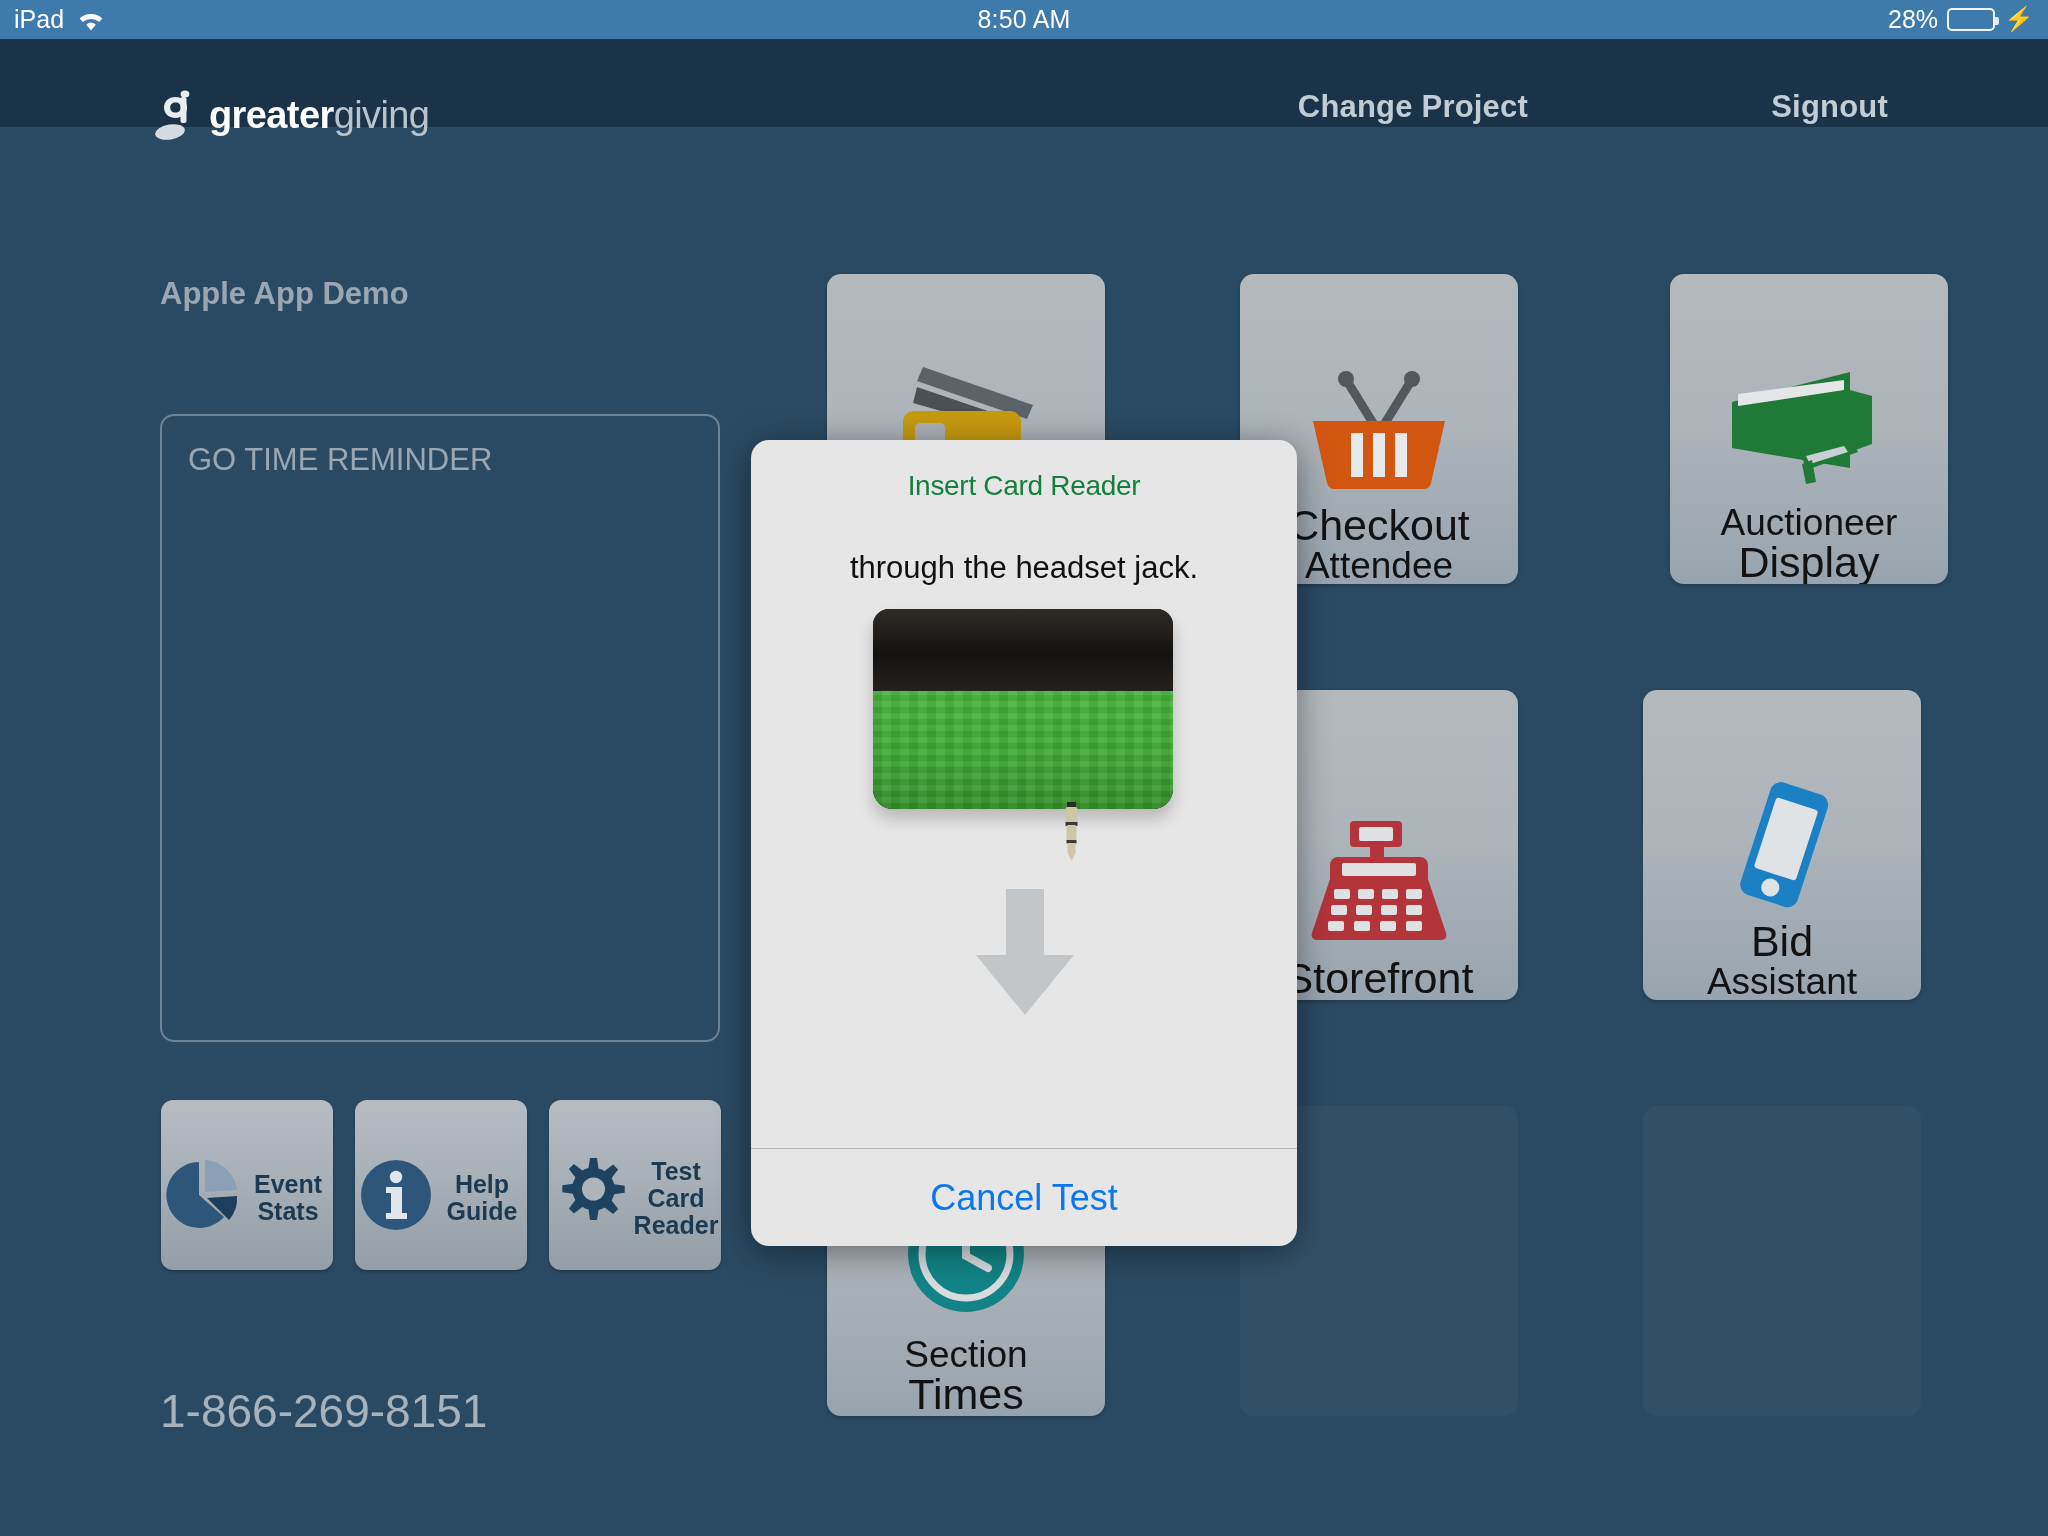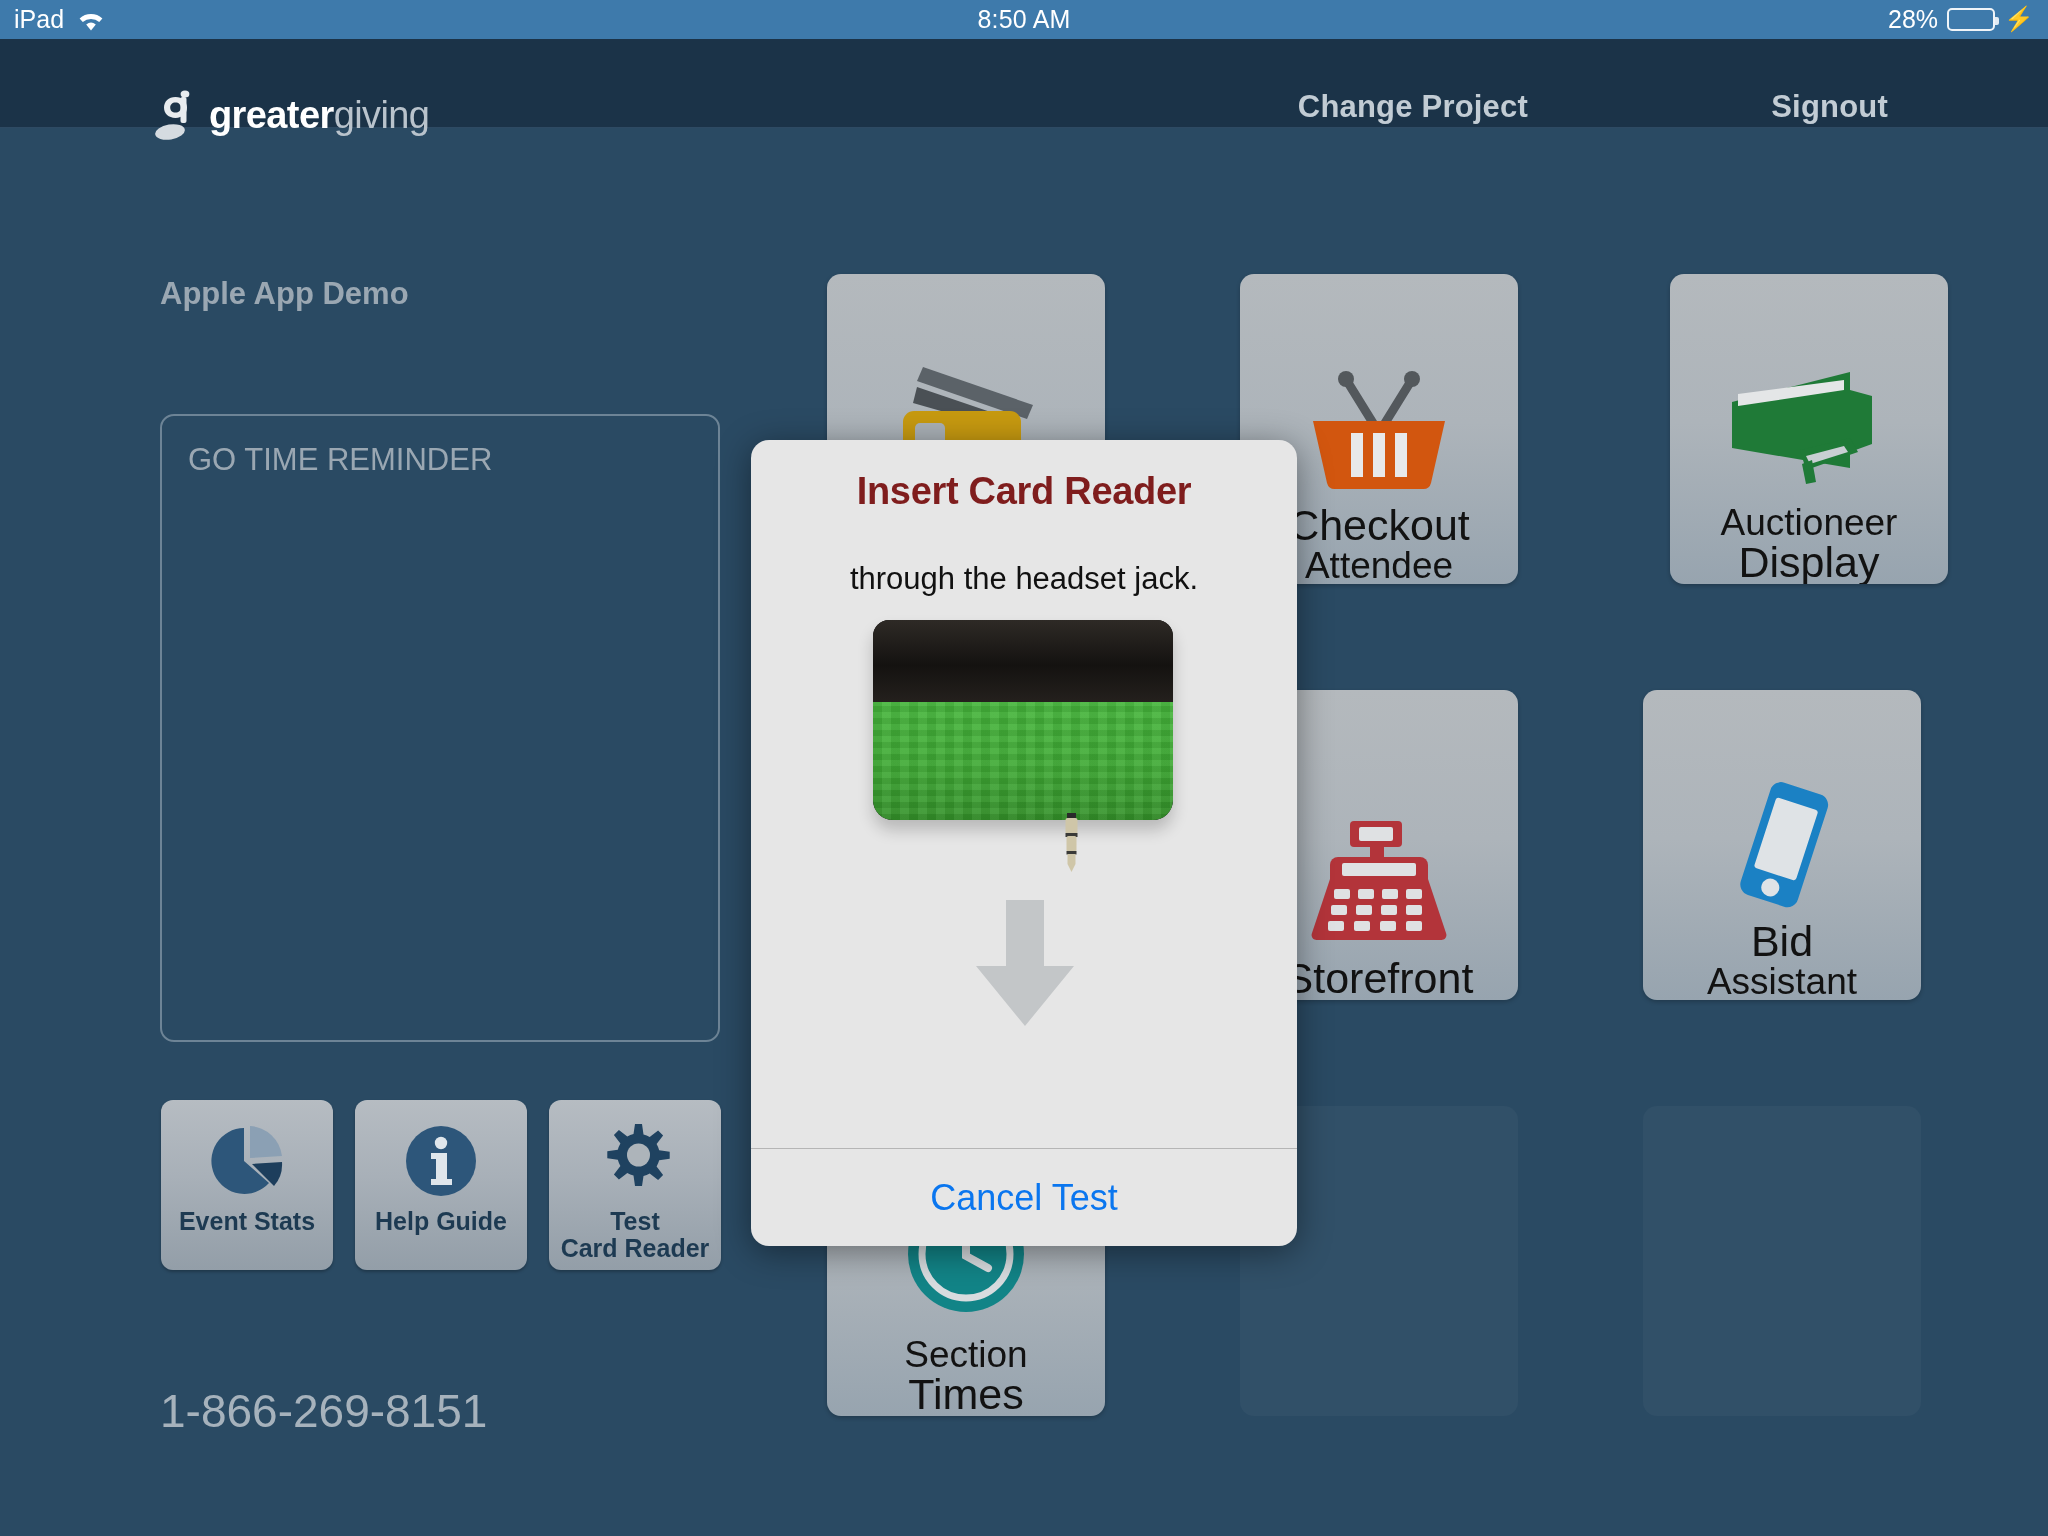--- a/index.html
+++ b/index.html
@@ -82,21 +82,21 @@
     position: absolute; left: 26px; top: 26px;
     color: #9aa7b2; font-size: 31px;
   }
 
   .small-buttons { position: absolute; left: 161px; top: 1100px; display: flex; gap: 22px; }
   .sbtn {
     width: 172px; height: 170px;
     border-radius: 12px;
     background: linear-gradient(to bottom, #b6bcc2 0%, #a8b0b8 45%, #939ea8 100%);
     box-shadow: 0 2px 3px rgba(0,0,0,.25);
-    display: flex; flex-direction: column;
+    display: flex; flex-direction: row;
     align-items: center; justify-content: flex-start;
     padding-top: 20px;
     cursor: pointer;
   }
   .sbtn .glyph { height: 82px; display:flex; align-items:center; justify-content:center; }
   .sbtn .lbl {
     margin-top: 6px;
     color: #1d3a52; font-size: 25px; font-weight: bold;
     text-align: center; line-height: 1.08;
   }
@@ -141,21 +141,21 @@
     position: absolute;
     left: 751px; top: 440px;
     width: 546px; height: 806px;
     background: #e6e6e6;
     border-radius: 18px;
     box-shadow: 0 6px 34px rgba(0,0,0,.42);
     overflow: hidden;
     display: flex; flex-direction: column;
   }
   .modal-head { padding: 30px 26px 0; text-align: center; }
-  .modal-title { font-size: 38px; font-weight: bold; color: #7f1d1d; letter-spacing: -.3px; }
+  .modal-title { font-size: 28px; font-weight: normal; color: #15803d; letter-spacing: -.3px; }
   .modal-msg { margin-top: 14px; font-size: 31px; color: #111; line-height: 1.12; }
   .modal-body { flex: 1; position: relative; }
   .modal-foot {
     height: 98px;
     border-top: 1px solid #b5b5b5;
     display: flex; align-items: center; justify-content: center;
     cursor: pointer;
   }
   .modal-foot .cta { font-size: 36px; color: #0a76ef; }
 

